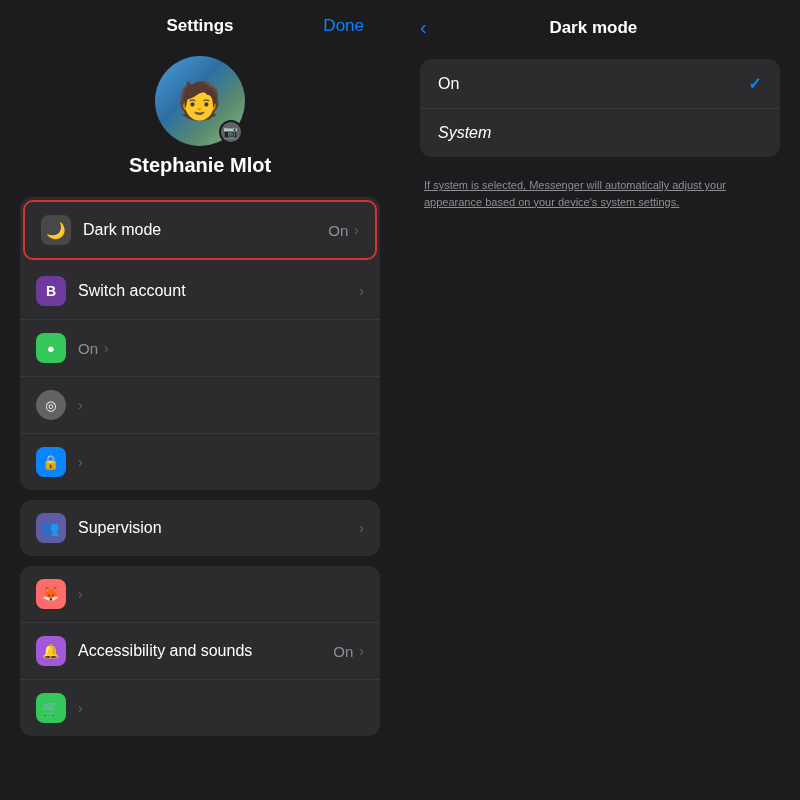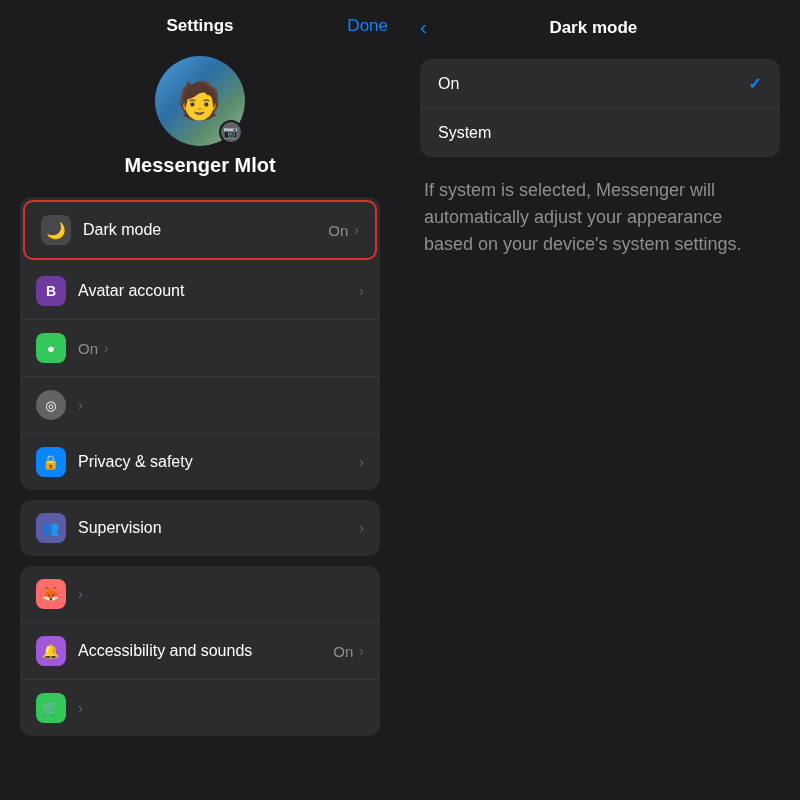--- a/index.html
+++ b/index.html
@@ -43,21 +43,21 @@
       padding: 16px 20px 10px;
       position: relative;
     }
     .left-header-title {
       color: #fff;
       font-size: 17px;
       font-weight: 600;
     }
     .left-header-done {
       position: absolute;
-      right: 12px;
+      right: 36px;
       color: #0a84ff;
       font-size: 17px;
       cursor: pointer;
     }
 
     
     .avatar-container {
       margin: 10px 0 8px;
       position: relative;
     }
@@ -183,91 +183,92 @@
     }
     .dark-mode-option {
       display: flex;
       align-items: center;
       padding: 15px 18px;
       border-bottom: 0.5px solid #3a3a3c;
       cursor: pointer;
     }
     .dark-mode-option:last-child {
       border-bottom: none;
+      font-style: italic;
     }
     .dark-mode-option-label {
       color: #fff;
       font-size: 16px;
       flex: 1;
     }
     .dark-mode-check {
       color: #0a84ff;
       font-size: 16px;
       font-weight: 600;
     }
 
     .dark-mode-description {
       width: 90%;
       margin: 0 auto;
       padding: 10px 4px;
       color: #8e8e93;
-      font-size: 18px;
+      font-size: 11px;
       line-height: 1.5;
+      text-decoration: underline;
     }
   </style>
 </head>
 <body>
 
 <div class="left-panel">
 
   <div class="left-header">
     <span class="left-header-title">Settings</span>
     <span class="left-header-done">Done</span>
   </div>
 
   <div class="avatar-container">
     <div class="avatar-circle">
       <span style="font-size:36px;">🧑</span>
     </div>
     <div class="avatar-camera">📷</div>
   </div>
 
-  <div class="user-name">Messenger Mlot</div>
+  <div class="user-name">Stephanie Mlot</div>
 
   <div class="settings-group">
 
     <div style="border: 2.5px solid #d93030; border-radius: 10px; margin: 3px;">
       <div class="settings-item">
         <div class="settings-item-icon icon-darkmode">🌙</div>
         <span class="settings-item-label">Dark mode</span>
         <span class="settings-item-value">On</span>
         <span class="settings-item-chevron">›</span>
       </div>
     </div>
 
     <div class="settings-item">
       <div class="settings-item-icon icon-switch" style="font-size:14px; color:#fff; font-weight:700;">B</div>
-      <span class="settings-item-label">Avatar account</span>
+      <span class="settings-item-label">Switch account</span>
       <span class="settings-item-chevron">›</span>
     </div>
 
     <div class="settings-item">
       <div class="settings-item-icon icon-activestatus" style="font-size:13px; color:#fff;">●</div>
       <span class="settings-item-value">On</span>
       <span class="settings-item-chevron">›</span>
     </div>
 
     <div class="settings-item">
       <div class="settings-item-icon icon-accessibility" style="font-size:13px; color:#fff; border-radius:50%;">◎</div>
       <span class="settings-item-chevron">›</span>
     </div>
 
     <div class="settings-item">
       <div class="settings-item-icon icon-privacy" style="font-size:14px;">🔒</div>
-      <span class="settings-item-label">Privacy &amp; safety</span>
       <span class="settings-item-chevron">›</span>
     </div>
   </div>
 
   <div class="settings-group">
     <div class="settings-item">
       <div class="settings-item-icon icon-supervision" style="font-size:14px;">👥</div>
       <span class="settings-item-label">Supervision</span>
       <span class="settings-item-chevron">›</span>
     </div>

